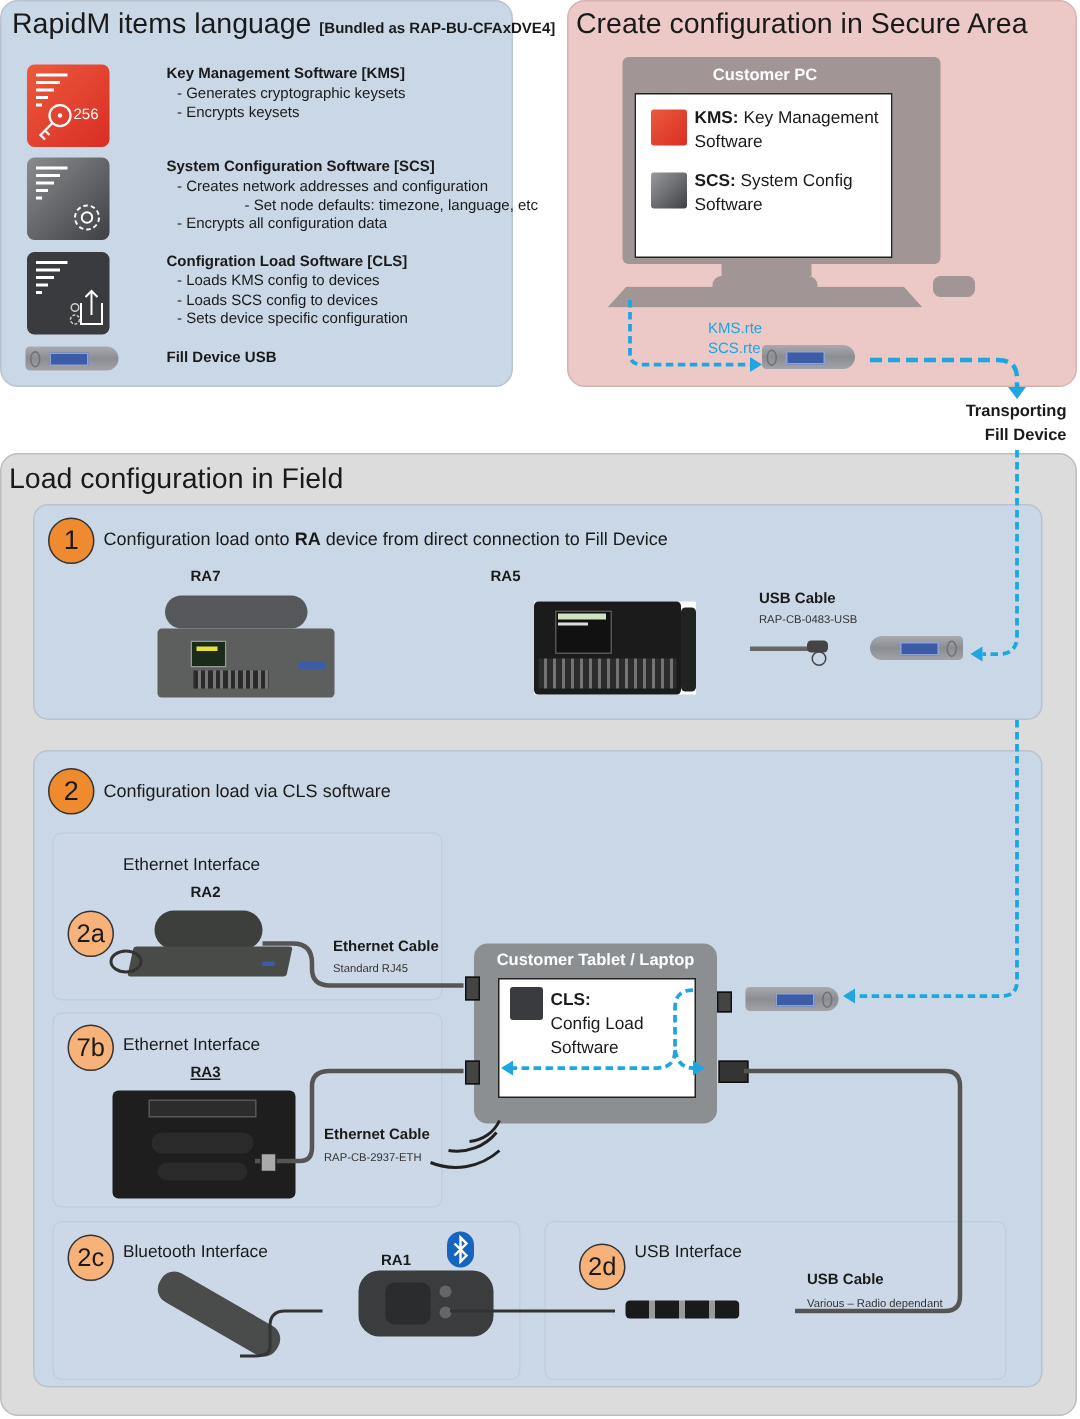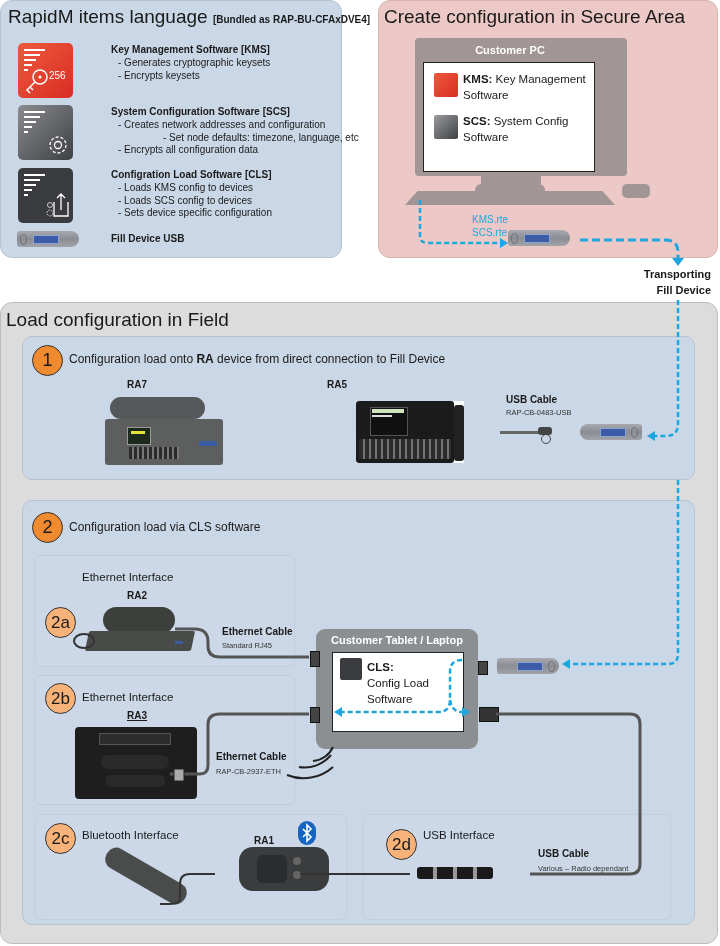--- a/index.html
+++ b/index.html
@@ -194,21 +194,21 @@
   <div class="abs" style="left:50px;top:104px;width:124px;height:48px;">
     <div class="abs" style="left:30px;top:2px;width:72px;height:26px;background:#3c3f3c;border-radius:13px;"></div>
     <div class="abs" style="left:14px;top:26px;width:106px;height:20px;background:#484b47;border-radius:2px;transform:skewX(-12deg);"></div>
     <div class="abs" style="left:0;top:28px;width:18px;height:12px;border:2px solid #333;border-radius:50%;"></div>
     <div class="abs" style="left:102px;top:36px;width:8px;height:3px;background:#3d5ca8;"></div>
   </div>
   <div class="cable-head" style="left:199px;top:125px;">Ethernet Cable</div>
   <div class="cable-sub" style="left:199px;top:140px;">Standard RJ45</div>
 
   <div class="subpanel" style="left:12px;top:174px;width:258px;height:128px;"></div>
-  <div class="badge b-small" style="left:22px;top:182px;">2b</div>
+  <div class="badge b-small" style="left:22px;top:182px;">7b</div>
   <div class="step-text" style="left:59px;top:190px;font-size:11.5px;">Ethernet Interface</div>
   <div class="dev-label" style="left:104px;top:209px;text-decoration:underline;">RA3</div>
   <div class="abs" style="left:52px;top:226px;width:122px;height:72px;background:#1e1e1e;border-radius:4px;">
     <div class="abs" style="left:24px;top:6px;width:70px;height:10px;background:#2c2c2c;border:1px solid #555;"></div>
     <div class="abs" style="left:26px;top:28px;width:68px;height:14px;background:#2a2a2a;border-radius:7px;"></div>
     <div class="abs" style="left:30px;top:48px;width:60px;height:12px;background:#2a2a2a;border-radius:6px;"></div>
   </div>
   <div class="cable-head" style="left:193px;top:250px;">Ethernet Cable</div>
   <div class="cable-sub" style="left:193px;top:266px;">RAP-CB-2937-ETH</div>
 

